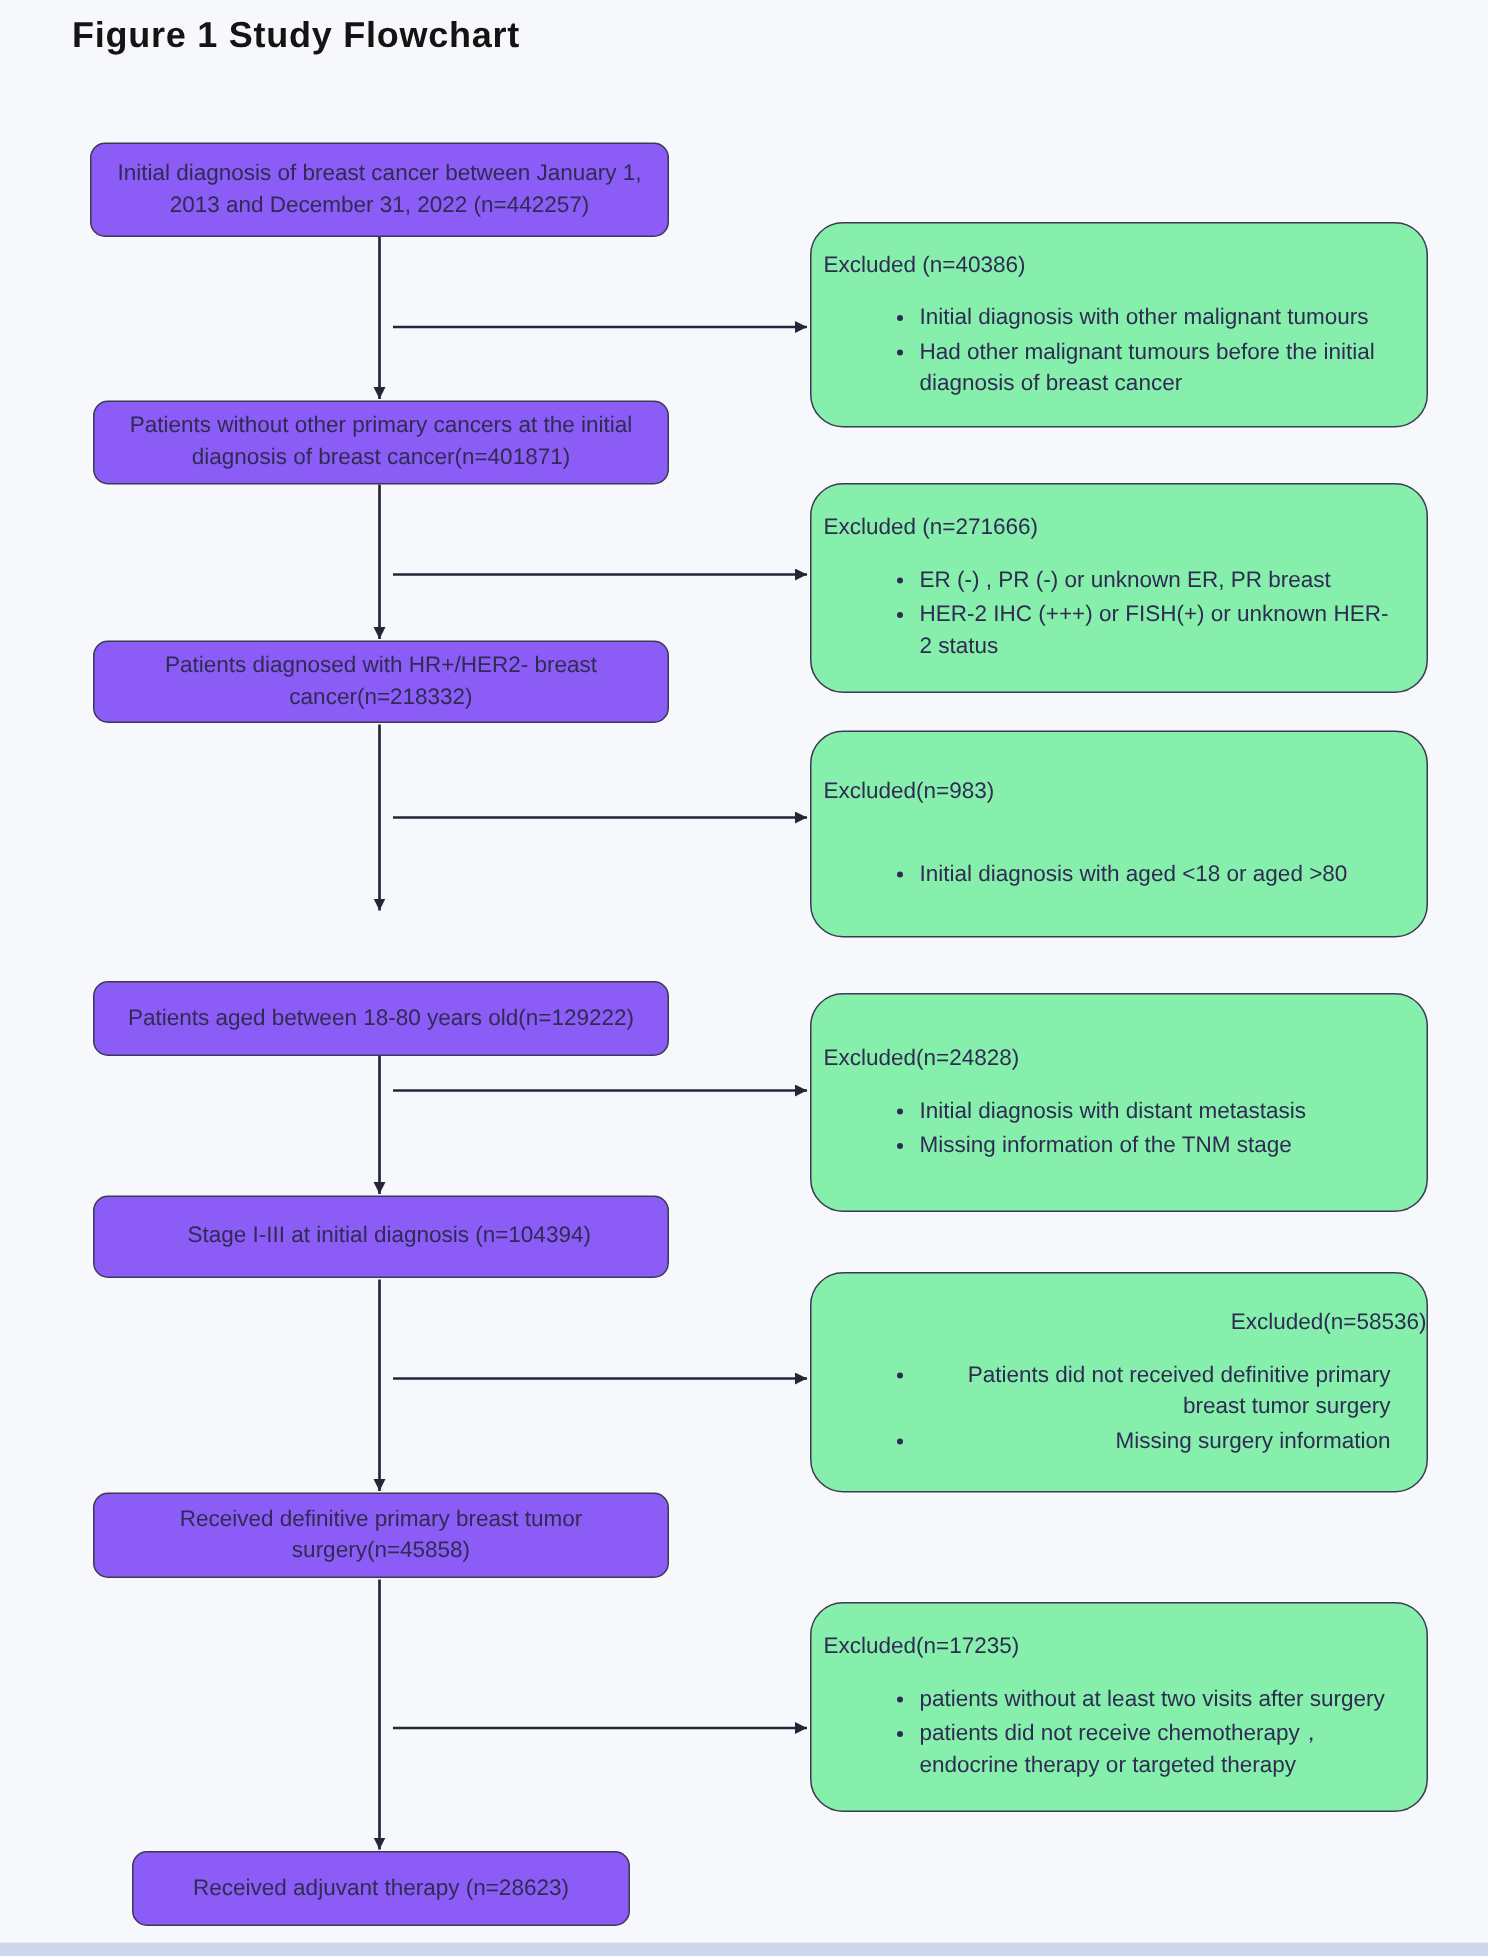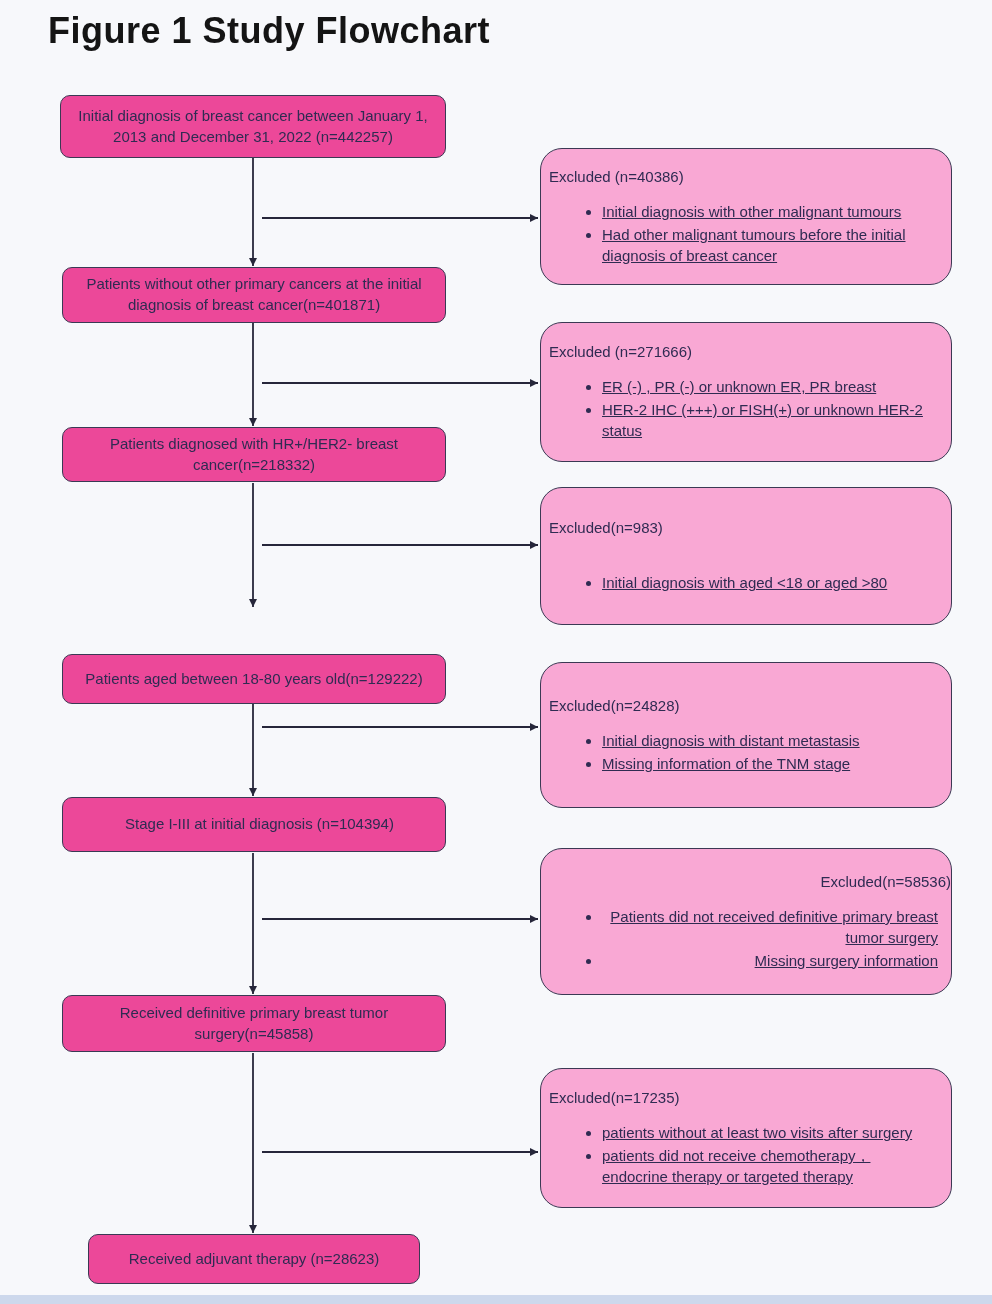--- a/index.html
+++ b/index.html
@@ -9,60 +9,60 @@
     width: 992px;
     height: 1304px;
     background: #f7f8fb;
     overflow: hidden;
   }
   .title {
     position: absolute;
     left: 48px;
     top: 10px;
     margin: 0;
-    font-size: 36px;
+    font-size: 24px;
     font-weight: 700;
     color: #141414;
     letter-spacing: 0.5px;
   }
   .arrows { position: absolute; left: 0; top: 0; }
   .step {
     position: absolute;
     box-sizing: border-box;
     border: 1.6px solid #3b3954;
     border-radius: 10px;
-    background: #ec4899;
+    background: #8b5cf6;
     display: flex;
     align-items: center;
     justify-content: center;
     text-align: center;
     padding: 4px 16px;
     color: #2f2b52;
     font-size: 15px;
     line-height: 1.38;
   }
   .excl {
     position: absolute;
     box-sizing: border-box;
     border: 1.6px solid #3b3954;
     border-radius: 22px;
-    background: #f9a8d4;
+    background: #86efac;
     display: flex;
     flex-direction: column;
     justify-content: center;
     color: #2f2b52;
     font-size: 15px;
     line-height: 1.4;
   }
   .excl-header { padding-left: 8px; }
   .excl-bullets {
     margin: 12px 0 0 0;
     padding: 0 12px 0 60px;
   }
-  .excl-bullets li { margin: 2px 1px; text-decoration: underline; }
+  .excl-bullets li { margin: 2px 12px; }
   .footer-strip {
     position: absolute;
     left: 0; right: 0; bottom: 0;
     height: 9px;
     background: #cdd8ec;
   }
 </style>
 </head>
 <body>
 

